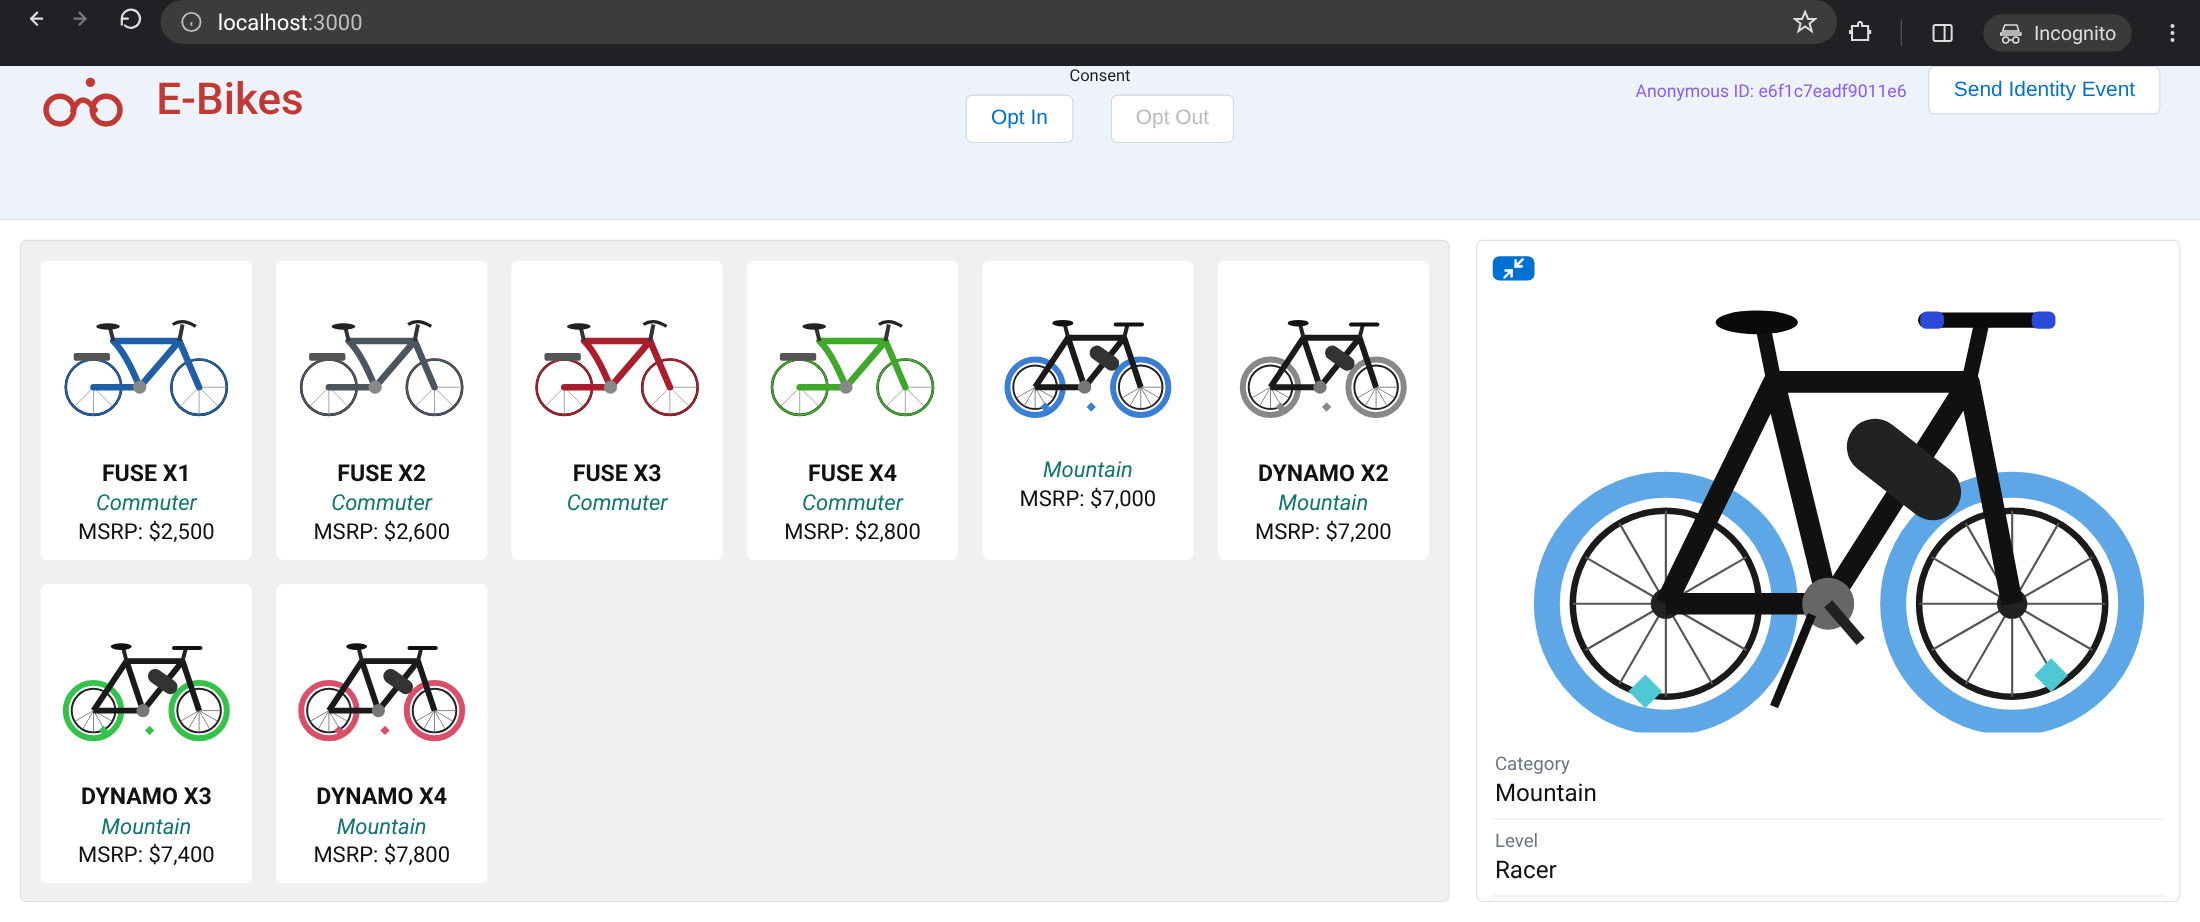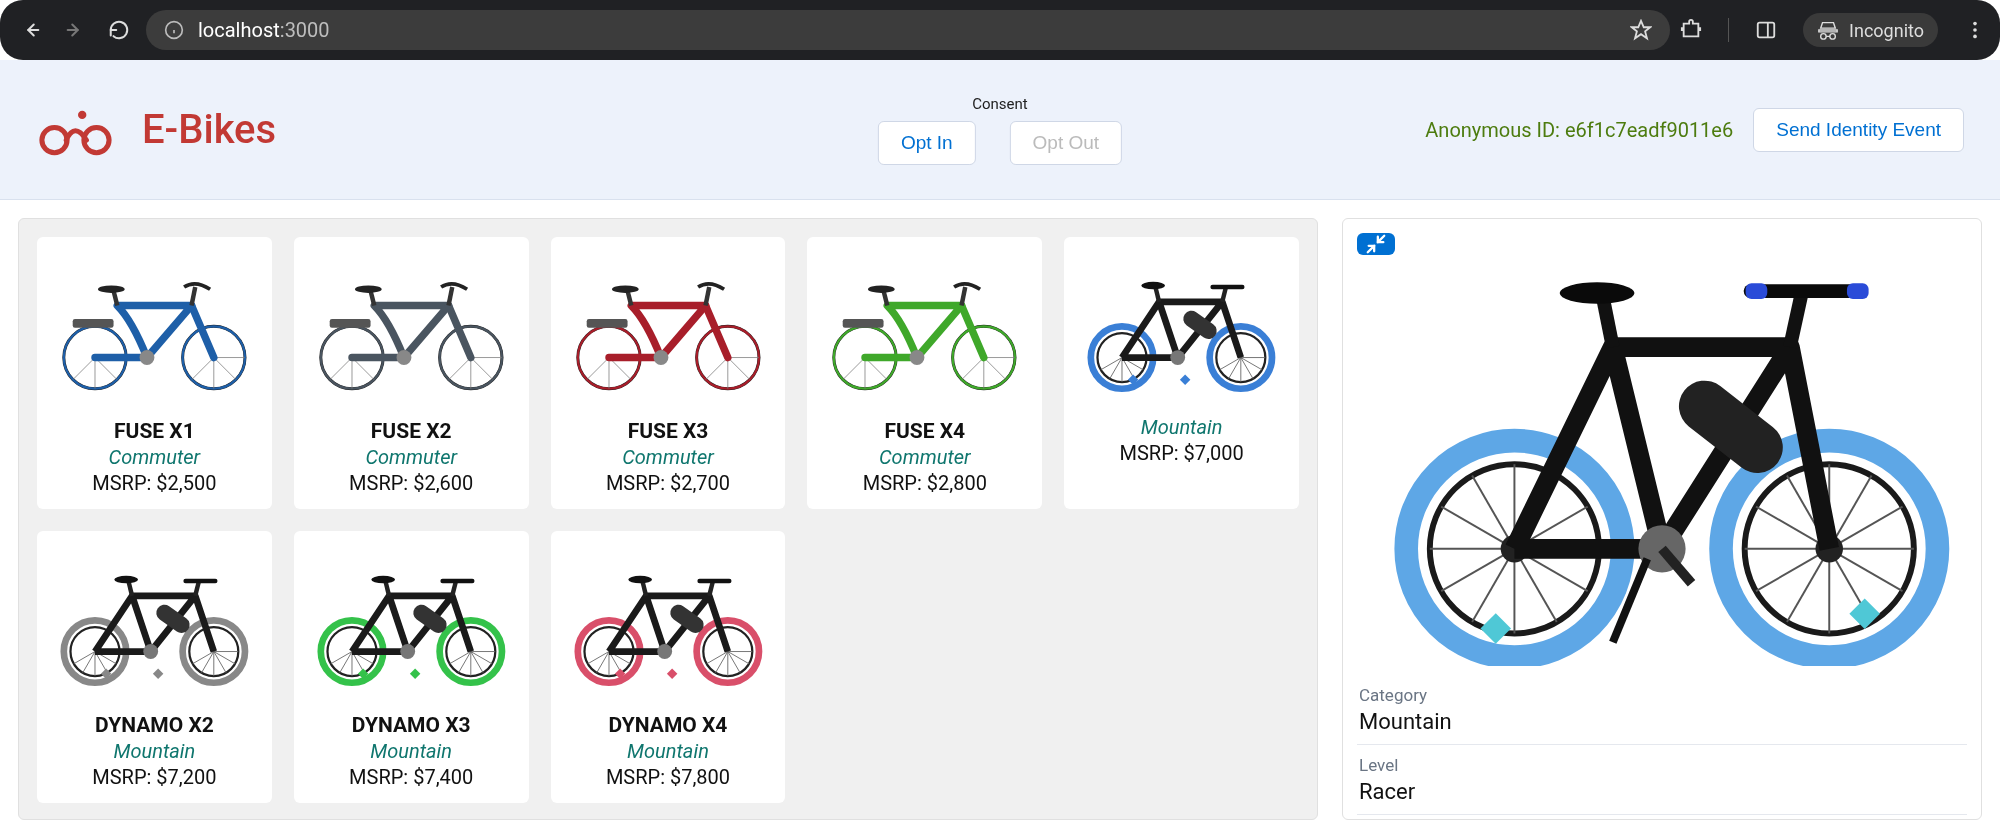--- a/index.html
+++ b/index.html
@@ -1,42 +1,42 @@
 <!DOCTYPE html>
 <html><head>
 <meta charset="utf-8">
 <style>
   * { box-sizing: border-box; margin: 0; padding: 0; }
   html, body { width: 2000px; height: 838px; font-family: -apple-system, BlinkMacSystemFont, "Segoe UI", Roboto, Helvetica, Arial, sans-serif; overflow: hidden; background: #fff; }
   
-  .chrome { background: #202124; height: 60px; display: flex; align-items: center; padding: 0 14px; gap: 10px; color: #ddd; border-radius: 23px; }
+  .chrome { background: #202124; height: 60px; display: flex; padding: 0 14px; gap: 10px; color: #ddd; }
   .chrome .nav-btn { width: 34px; height: 34px; display: flex; align-items: center; justify-content: center; border-radius: 50%; cursor: pointer; }
   .chrome .nav-btn.dim { color: #777; }
   .addrbar { flex: 1; background: #3c3c3c; border-radius: 30px; height: 40px; display: flex; align-items: center; padding: 0 18px; color: #eee; font-size: 20px; gap: 14px; }
   .addrbar .info-icon { color: #bbb; }
   .addrbar .typed { color: #fff; }
   .addrbar .rest { color: #bdbdbd; }
   .spacer-flex { flex: 1; }
   .chrome-right { display: flex; align-items: center; gap: 26px; }
   .chrome-right .sep { width: 1px; height: 24px; background: #555; }
   .incog-pill { display: flex; align-items: center; gap: 10px; background: #3a3a3a; padding: 6px 14px; border-radius: 20px; font-size: 18px; }
   
-  .app-header { background: #edf2fb; height: 140px; display: flex; align-items: center; padding: 0 36px; border-bottom: 1px solid #d9e1ee; }
+  .app-header { background: #edf2fb; height: 140px; display: flex; align-items: flex-start; padding: 0 36px; border-bottom: 1px solid #d9e1ee; }
   .brand { display: flex; align-items: center; gap: 22px; }
   .brand-name { font-size: 40px; font-weight: 500; color: #c23934; }
   .consent-block { position: absolute; left: 50%; transform: translateX(-50%); text-align: center; }
   .consent-title { font-size: 15px; color: #222; margin-bottom: 8px; }
   .btn { display: inline-block; border: 1px solid #cfd7e6; background: #fff; padding: 10px 22px; border-radius: 6px; font-size: 19px; cursor: pointer; }
   .btn.link-style { color: #0070d2; }
   .btn.disabled { color: #bbb; cursor: default; margin-left: 30px; }
   .header-right { margin-left: auto; display: flex; align-items: center; gap: 20px; }
-  .anon-label { font-size: 20px; color: #4d7c0f; }
+  .anon-label { font-size: 16px; color: #8b5cf6; }
   
   .main { display: flex; gap: 24px; padding: 18px; height: calc(838px - 60px - 140px); }
-  .grid-panel { flex: 1; background: #f0f0f0; border: 1px solid #e0e0e0; border-radius: 6px; padding: 18px; display: grid; grid-template-columns: repeat(5, 1fr); gap: 22px; align-content: start; }
+  .grid-panel { flex: 1; background: #f0f0f0; border: 1px solid #e0e0e0; border-radius: 6px; padding: 18px; display: grid; grid-template-columns: repeat(6, 1fr); gap: 22px; align-content: start; }
   .card { background: #fff; border-radius: 6px; padding: 6px 6px 14px; text-align: center; cursor: pointer; }
   .card-img { width: 100%; height: 170px; display: flex; align-items: center; justify-content: center; }
   .card-title { font-weight: 700; font-size: 21px; color: #111; margin-top: 6px; }
   .card-cat { font-size: 20px; color: #0f766e; margin-top: 2px; font-style: italic; }
   .card-price { font-size: 20px; color: #111; margin-top: 2px; text-align: center; }
   .detail-panel { width: 640px; background: #fff; border: 1px solid #e0e0e0; border-radius: 6px; padding: 14px; display: flex; flex-direction: column; overflow: hidden; }
   .detail-collapse { width: 38px; height: 38px; background: #0070d2; border-radius: 6px; display: flex; align-items: center; justify-content: center; cursor: pointer; }
   .detail-img { flex: 0 0 auto; display: flex; align-items: center; justify-content: center; height: 450px; margin-top: -30px; }
   .detail-field { border-top: 1px solid #e5e8ee; padding: 10px 2px 10px; }
   .detail-field .lbl { font-size: 17px; color: #6a7584; margin-bottom: 4px; }
@@ -227,21 +227,20 @@
     <ellipse cx="92" cy="38" rx="18" ry="5" fill="#222"></ellipse>
 
     <line x1="200" y1="60" x2="205" y2="35" stroke="#333" stroke-width="6"></line>
     <path d="M190 35 Q205 25 225 38" fill="none" stroke="#222" stroke-width="5"></path>
 
     <circle cx="140" cy="130" r="10" fill="#888"></circle>
   </svg>
         </div>
     <div class="card-title">FUSE X3</div>
     <div class="card-cat">Commuter</div>
-    <div class="card-price">MSRP: $2,700</div>
       </div>
       <div class="card">
     <div class="card-img">
           <svg class="bike-svg" viewBox="0 0 300 180">
     <circle cx="70" cy="130" r="42" fill="none" stroke="#222" stroke-width="4"></circle>
     <circle cx="70" cy="130" r="42" fill="none" stroke="#3fa82a" stroke-width="3"></circle>
     <circle cx="230" cy="130" r="42" fill="none" stroke="#222" stroke-width="4"></circle>
     <circle cx="230" cy="130" r="42" fill="none" stroke="#3fa82a" stroke-width="3"></circle>
 
     <line x1="70" y1="130" x2="112" y2="130" stroke="#777" stroke-width="1"></line>

